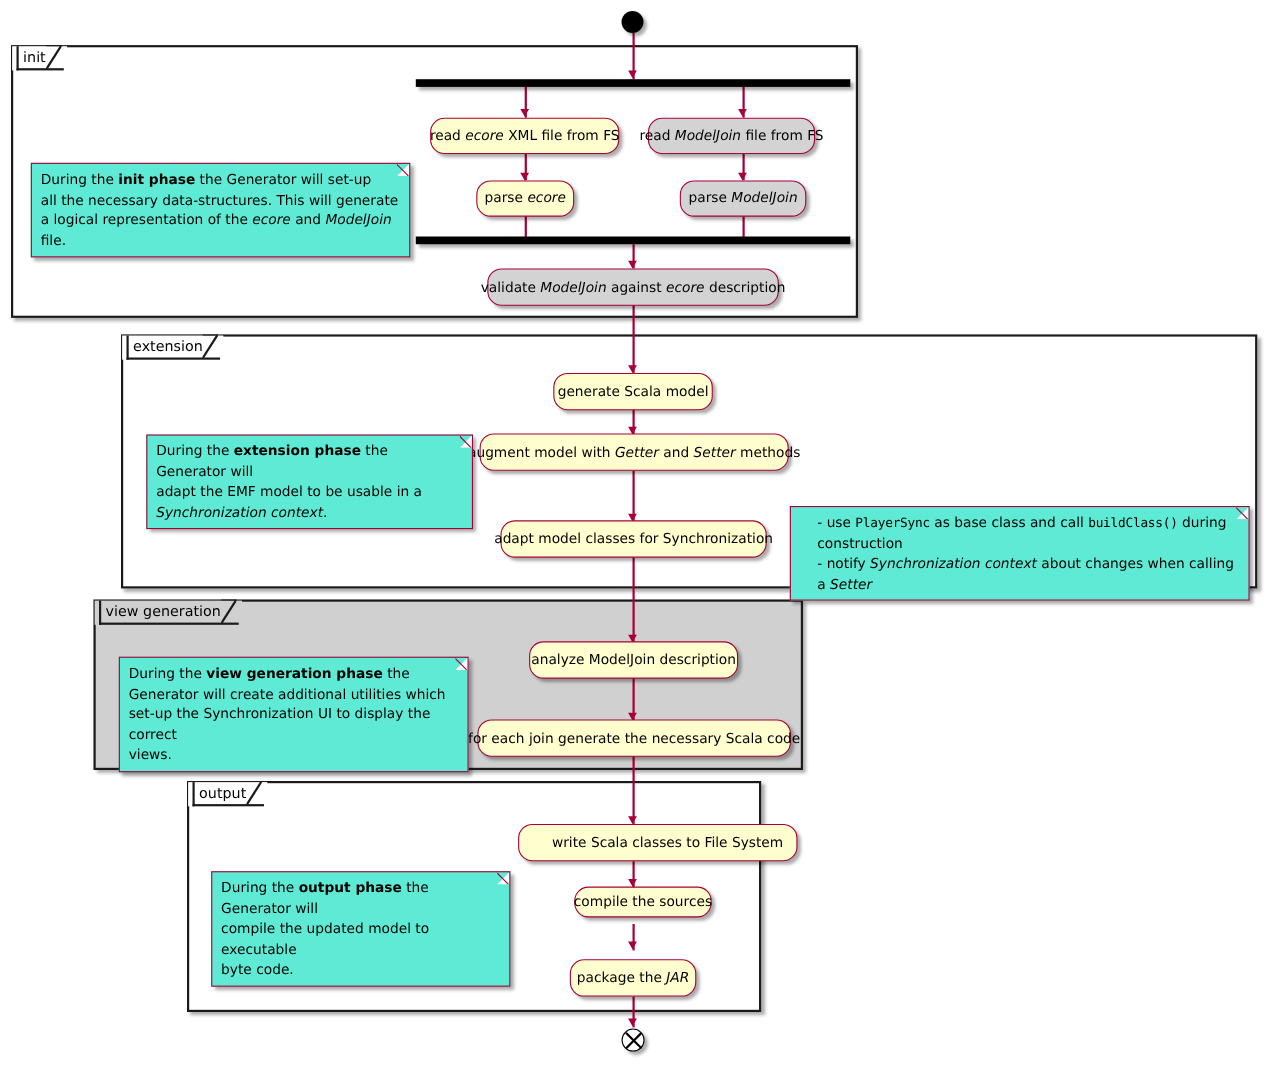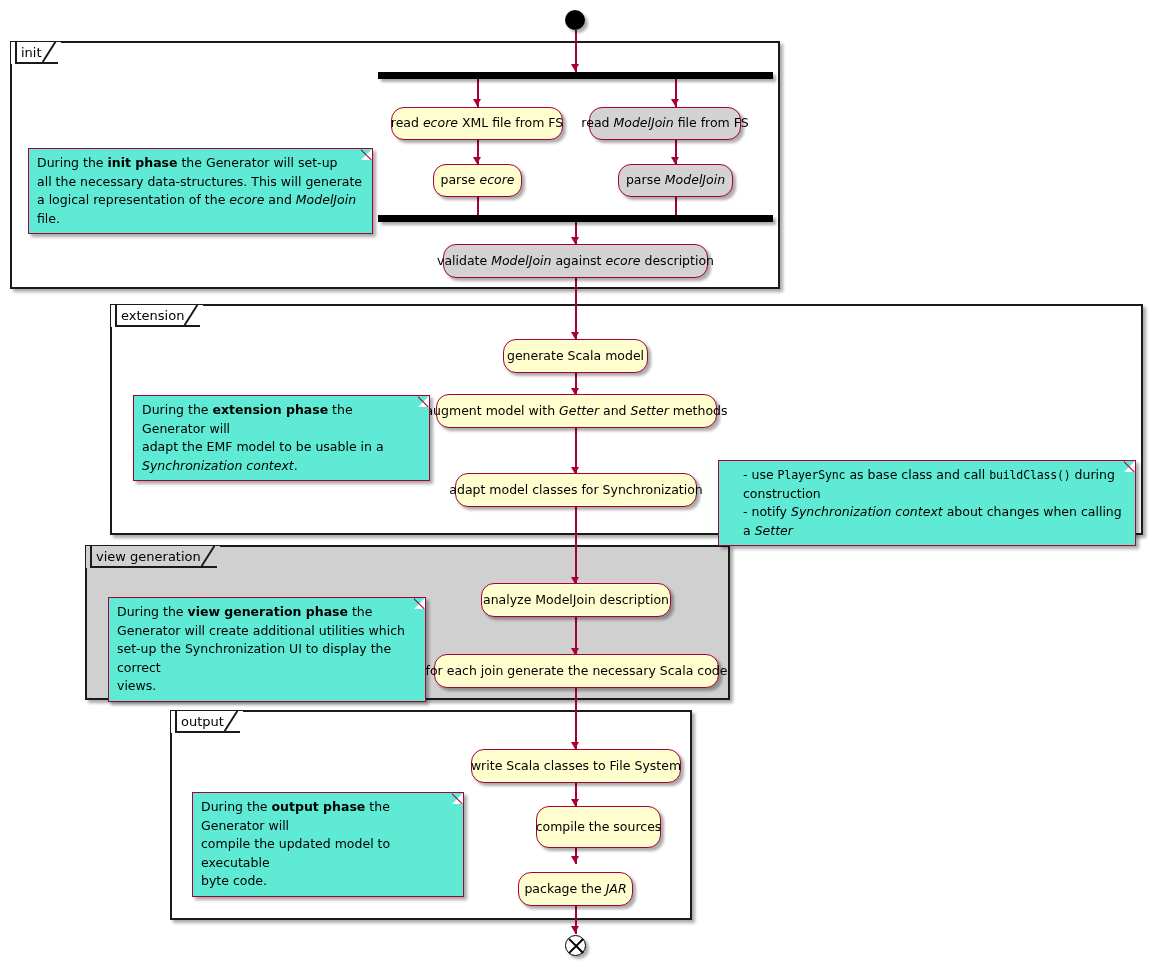--- a/index.html
+++ b/index.html
@@ -323,25 +323,25 @@
   </div>
 
   <div class="activity yellow" style="left:481px; top:583px; width:190px; height:34px;">
     <span class="label-text">analyze ModelJoin description</span>
   </div>
 
   <div class="activity yellow" style="left:434px; top:654px; width:285px; height:34px;">
     <span class="label-text">for each join generate the necessary Scala code</span>
   </div>
 
-  <div class="activity yellow" style="left:471px; top:749px; width:210px; height:34px;">
+  <div class="activity yellow" style="left:471px; top:749px; width:254px; height:34px;justify-content:flex-end;">
     <span class="label-text">write Scala classes to File System</span>
   </div>
 
-  <div class="activity yellow" style="left:536px; top:806px; width:125px; height:42px;">
+  <div class="activity yellow" style="left:522px; top:806px; width:125px; height:28px;">
     <span class="label-text">compile the sources</span>
   </div>
 
   <div class="activity yellow" style="left:518px; top:872px; width:115px; height:34px;">
     <span class="label-text">package the <em>JAR</em></span>
   </div>
 
   <div class="end-node" style="left:565px; top:935px;"></div>
 
   <div class="note" style="left:28px; top:148px; width:345px;">

